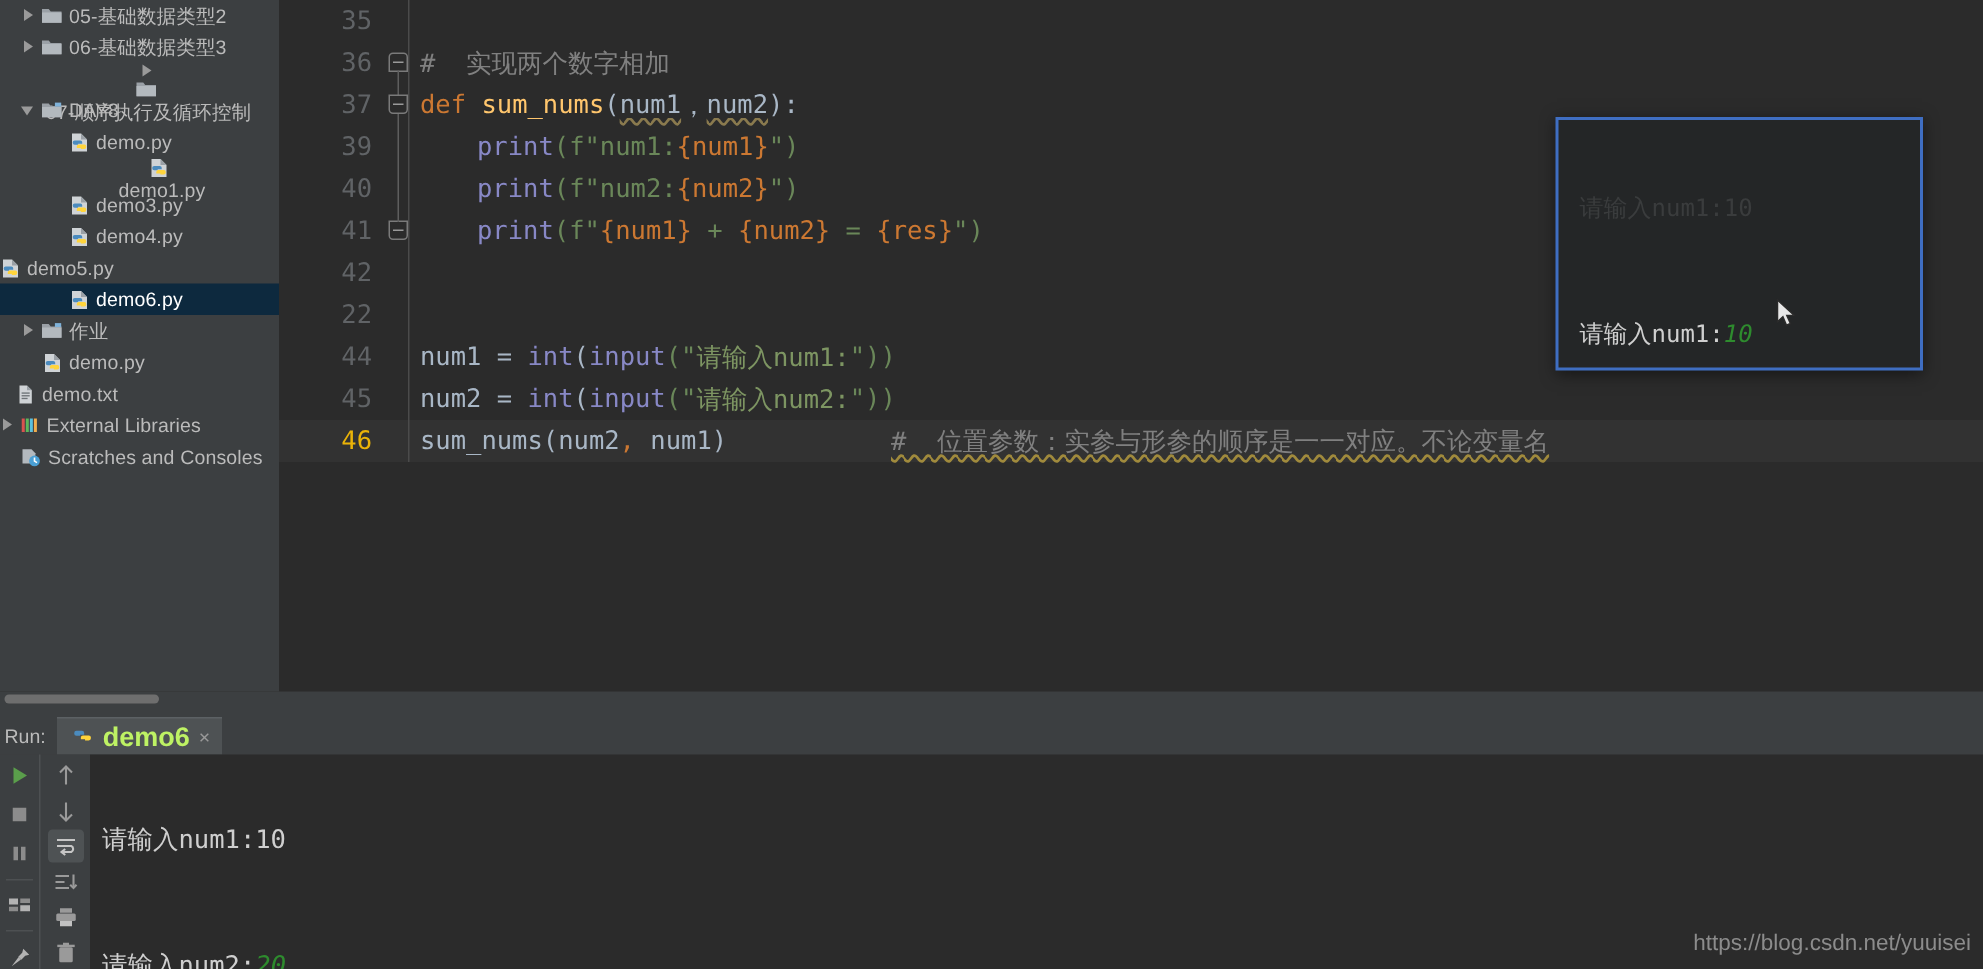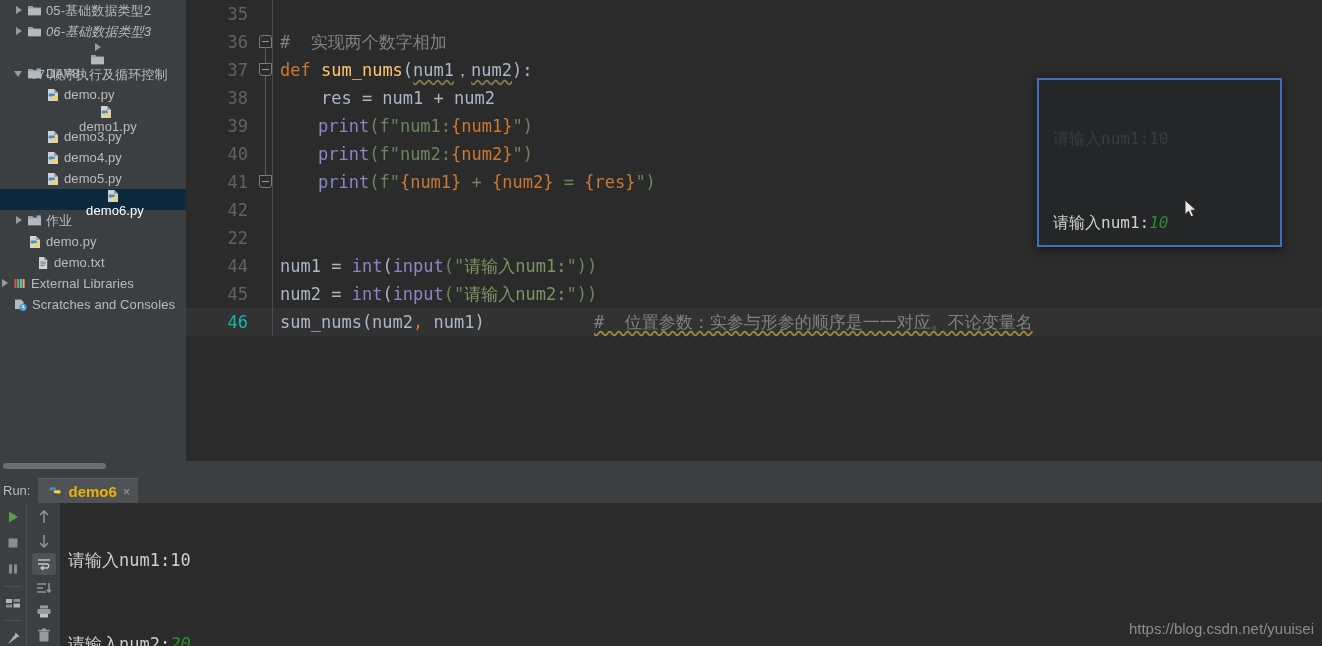--- a/index.html
+++ b/index.html
@@ -97,21 +97,21 @@
     display: flex; align-items: center;
   }
   .lineno {
     position: absolute;
     left: 0; width: 62px;
     text-align: right;
     font-family: "DejaVu Sans Mono", monospace;
     font-size: 17px;
     color: #606366;
   }
-  .code-line.current .lineno { color: #14b8a6; }
+  .code-line.current .lineno { color: #eab308; }
   .gutter-rule {
     position: absolute;
     left: 86px; top: 0;
     width: 1px; height: 100%;
     background: #4b4b4b;
   }
   .fold {
     position: absolute;
     left: 73px;
     width: 13px; height: 13px;
@@ -228,21 +228,21 @@
   }
   #run-tab {
     display: flex; align-items: center;
     height: 25px;
     padding: 0 8px 0 10px;
     background: #4e5254;
     border-top: 1px solid #5c6164;
     box-sizing: border-box;
     gap: 6px;
   }
-  #run-tab .tab-label { font-size: 15px; color: #eab308; font-weight: bold; }
+  #run-tab .tab-label { font-size: 18px; color: #bef264; font-weight: bold; }
   #run-tab .tab-close { font-size: 13px; color: #9a9a9a; }
 
   #run-toolbar-a {
     position: absolute; left: 0; top: 33px;
     width: 26px; height: 143px;
     background: #3c3f41;
     display: flex; flex-direction: column; align-items: center;
     padding-top: 3px;
     gap: 4px;
   }
@@ -302,21 +302,21 @@
       <span class="arrow closed"></span>
       <span class="ticon">
         <svg width="15" height="13" viewBox="0 0 15 13">
             <path d="M1 2h4.5l1.3 1.6H14v7.6H1z" fill="#9aa0a6"></path>
             <path d="M1 4.3h13v6.9H1z" fill="#b3b9be"></path>
           </svg>
       </span>
       <span class="tlabel">05-基础数据类型2</span>
     </div>
 
-    <div class="tree-row" style="padding-left:14px;font-style:italic;">
+    <div class="tree-row" style="padding-left:14px;">
       <span class="arrow closed"></span>
       <span class="ticon">
         <svg width="15" height="13" viewBox="0 0 15 13">
             <path d="M1 2h4.5l1.3 1.6H14v7.6H1z" fill="#9aa0a6"></path>
             <path d="M1 4.3h13v6.9H1z" fill="#b3b9be"></path>
           </svg>
       </span>
       <span class="tlabel">06-基础数据类型3</span>
     </div>
 
@@ -380,32 +380,32 @@
       <span class="ticon">
         <svg width="14" height="14" viewBox="0 0 14 14">
             <path d="M2 1h6l4 4v8H2z" fill="#cfd3d6"></path>
             <path d="M8 1l4 4H8z" fill="#9aa0a6"></path>
             <path d="M4.4 5.6h3.1a1.3 1.3 0 0 1 1.3 1.3v1H6.1v.6H3.8a1.3 1.3 0 0 1-1.3-1.3v-.3a1.3 1.3 0 0 1 1.3-1.3z" fill="#4b8bbe"></path>
             <path d="M9.6 8.4H6.5a1.3 1.3 0 0 0-1.3 1.3v1h2.7v.6h2.3a1.3 1.3 0 0 0 1.3-1.3v-.3a1.3 1.3 0 0 0-1.3-1.3z" fill="#ffd43b"></path>
           </svg>
       </span>
       <span class="tlabel">demo4.py</span>
     </div>
-    <div class="tree-row" style="padding-left:46px;">
+    <div class="tree-row" style="">
       <span class="ticon">
         <svg width="14" height="14" viewBox="0 0 14 14">
             <path d="M2 1h6l4 4v8H2z" fill="#cfd3d6"></path>
             <path d="M8 1l4 4H8z" fill="#9aa0a6"></path>
             <path d="M4.4 5.6h3.1a1.3 1.3 0 0 1 1.3 1.3v1H6.1v.6H3.8a1.3 1.3 0 0 1-1.3-1.3v-.3a1.3 1.3 0 0 1 1.3-1.3z" fill="#4b8bbe"></path>
             <path d="M9.6 8.4H6.5a1.3 1.3 0 0 0-1.3 1.3v1h2.7v.6h2.3a1.3 1.3 0 0 0 1.3-1.3v-.3a1.3 1.3 0 0 0-1.3-1.3z" fill="#ffd43b"></path>
           </svg>
       </span>
       <span class="tlabel">demo5.py</span>
     </div>
-    <div class="tree-row selected" style="padding-left:46px;flex-direction:column;">
+    <div class="tree-row selected" style="padding-left:46px;">
       <span class="ticon">
         <svg width="14" height="14" viewBox="0 0 14 14">
             <path d="M2 1h6l4 4v8H2z" fill="#cfd3d6"></path>
             <path d="M8 1l4 4H8z" fill="#9aa0a6"></path>
             <path d="M4.4 5.6h3.1a1.3 1.3 0 0 1 1.3 1.3v1H6.1v.6H3.8a1.3 1.3 0 0 1-1.3-1.3v-.3a1.3 1.3 0 0 1 1.3-1.3z" fill="#4b8bbe"></path>
             <path d="M9.6 8.4H6.5a1.3 1.3 0 0 0-1.3 1.3v1h2.7v.6h2.3a1.3 1.3 0 0 0 1.3-1.3v-.3a1.3 1.3 0 0 0-1.3-1.3z" fill="#ffd43b"></path>
           </svg>
       </span>
       <span class="tlabel">demo6.py</span>
     </div>
@@ -427,21 +427,21 @@
         <svg width="14" height="14" viewBox="0 0 14 14">
             <path d="M2 1h6l4 4v8H2z" fill="#cfd3d6"></path>
             <path d="M8 1l4 4H8z" fill="#9aa0a6"></path>
             <path d="M4.4 5.6h3.1a1.3 1.3 0 0 1 1.3 1.3v1H6.1v.6H3.8a1.3 1.3 0 0 1-1.3-1.3v-.3a1.3 1.3 0 0 1 1.3-1.3z" fill="#4b8bbe"></path>
             <path d="M9.6 8.4H6.5a1.3 1.3 0 0 0-1.3 1.3v1h2.7v.6h2.3a1.3 1.3 0 0 0 1.3-1.3v-.3a1.3 1.3 0 0 0-1.3-1.3z" fill="#ffd43b"></path>
           </svg>
       </span>
       <span class="tlabel">demo.py</span>
     </div>
 
-    <div class="tree-row" style="padding-left:36px;">
+    <div class="tree-row" style="padding-left:10px;">
       <span class="ticon">
         <svg width="14" height="14" viewBox="0 0 14 14">
             <path d="M3 1h5l3.2 3.2V13H3z" fill="#cfd3d6"></path>
             <path d="M8 1l3.2 3.2H8z" fill="#9aa0a6"></path>
             <rect x="4.4" y="5.6" width="5.4" height="0.9" fill="#6e7478"></rect>
             <rect x="4.4" y="7.4" width="5.4" height="0.9" fill="#6e7478"></rect>
             <rect x="4.4" y="9.2" width="4" height="0.9" fill="#6e7478"></rect>
           </svg>
       </span>
       <span class="tlabel">demo.txt</span>
@@ -504,30 +504,20 @@
         <span class="lineno">37</span>
         <span class="fold end" style="top:7px;"></span>
         <span class="foldline" style="top:20px;height:8px;"></span>
         <span class="gutter-rule"></span>
       </div>
       <div class="code-text">
         <span class="c-kw">def</span><span>&nbsp;</span><span class="c-fn">sum_nums</span><span class="c-plain">(</span><span class="c-plain squiggle">num1</span><span class="c-plain">，</span><span class="c-plain squiggle">num2</span><span class="c-plain">):</span>
       </div>
     </div>
 
-    <div class="code-line">
-      <div class="gutter">
-        <span class="lineno">38</span>
-        <span class="foldline"></span>
-        <span class="gutter-rule"></span>
-      </div>
-      <div class="code-text">
-        <span class="c-plain">    res = num1 + num2</span>
-      </div>
-    </div>
 
     <div class="code-line">
       <div class="gutter">
         <span class="lineno">39</span>
         <span class="foldline"></span>
         <span class="gutter-rule"></span>
       </div>
       <div class="code-text" style="left:132px;">
         <span class="c-builtin">print</span><span class="c-str">(f"num1:</span><span class="c-brace">{num1}</span><span class="c-str">")</span>
       </div>

